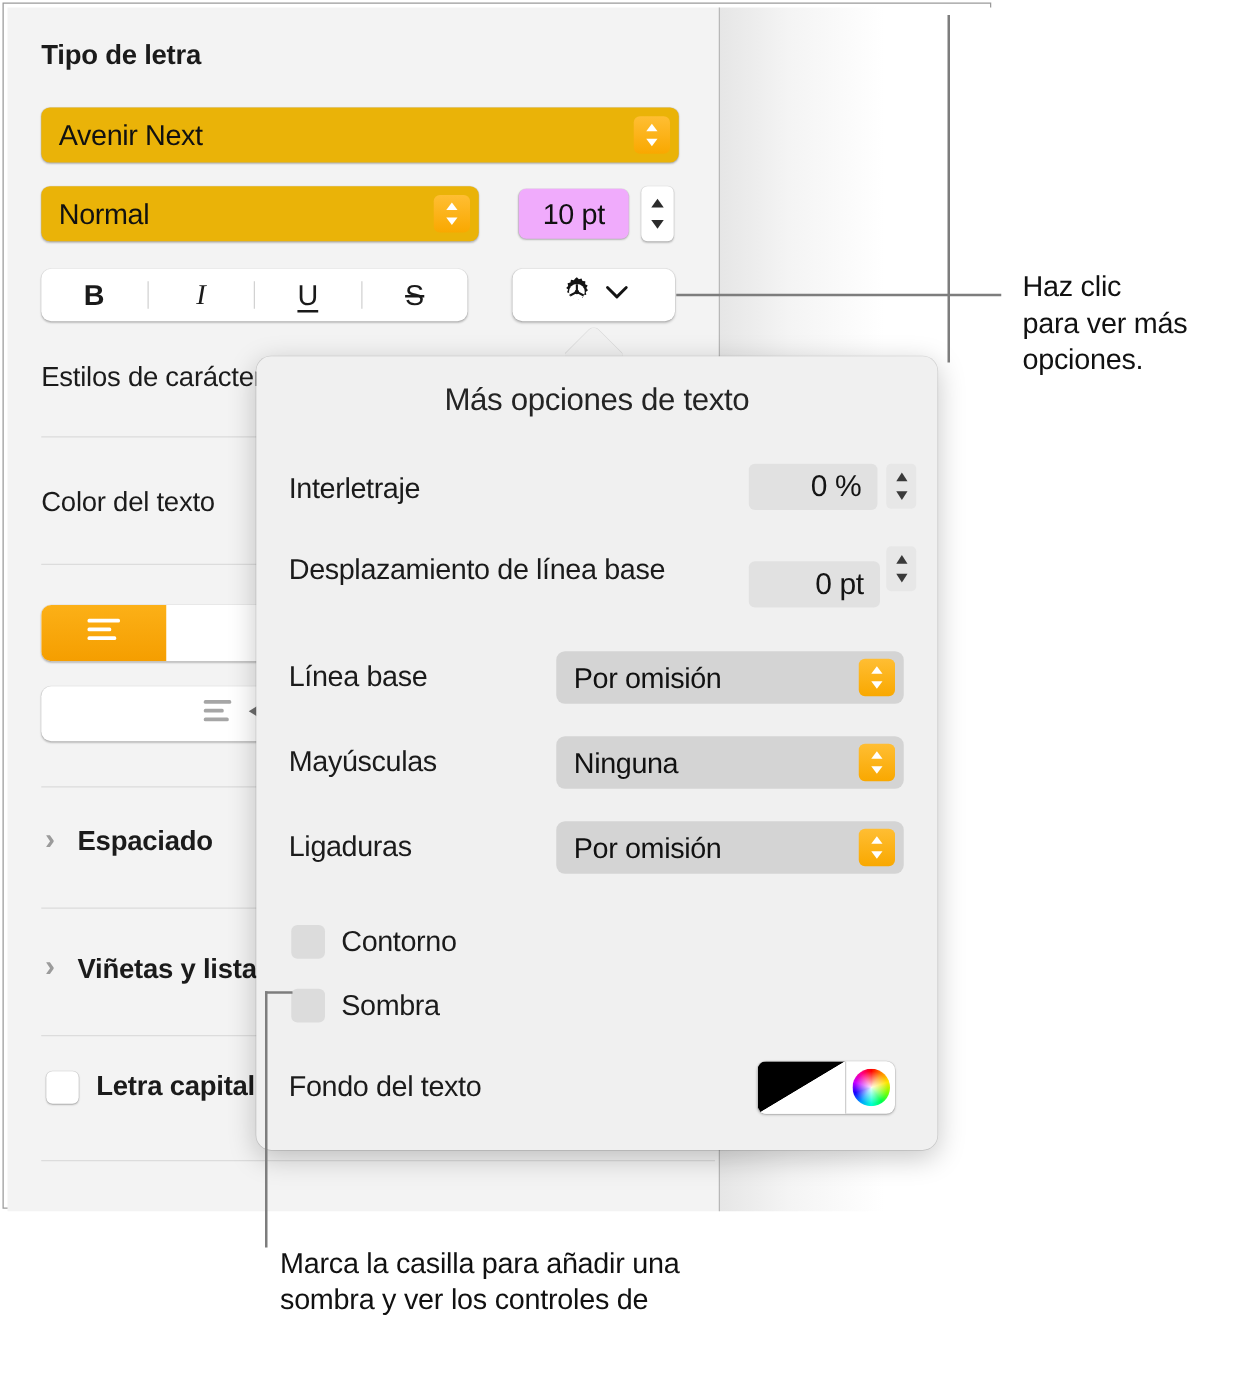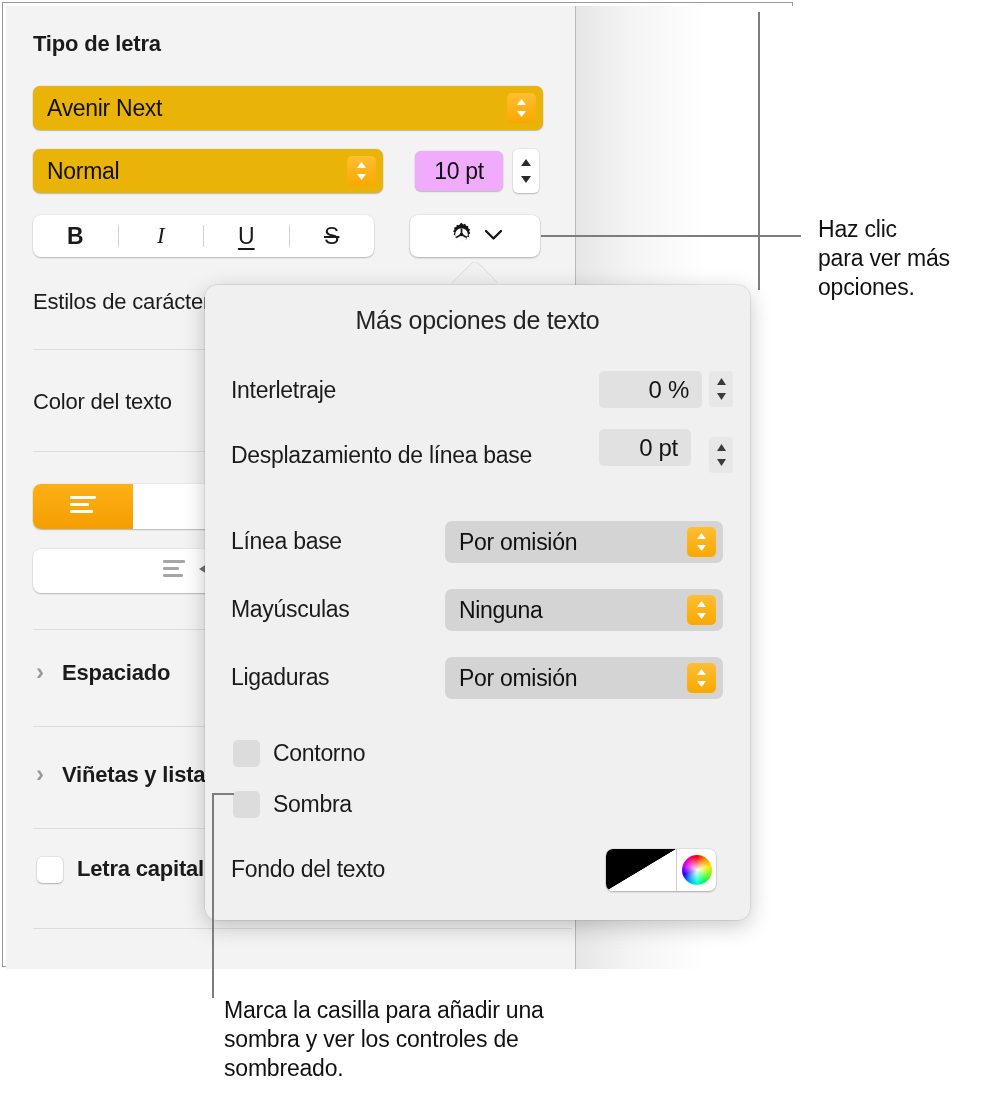--- a/index.html
+++ b/index.html
@@ -336,21 +336,21 @@
     <div class="pop-label" style="left:26px; top:92px;">Interletraje</div>
     <div class="gfield" style="left:394px; top:86px; width:103px; height:37px;">0 %</div>
     <div class="gstepper" style="left:504px; top:86px;">
       <svg width="15" height="30" viewBox="0 0 15 30" aria-hidden="true">
         <path d="M7.5 4 L12 11 L3 11 Z" fill="#3a3a3a"></path>
         <path d="M7.5 26 L3 19 L12 19 Z" fill="#3a3a3a"></path>
       </svg>
     </div>
 
     <div class="pop-label" style="left:26px; top:157px;">Desplazamiento de línea base</div>
-    <div class="gfield" style="left:394px; top:144px; width:92px; height:37px;">0 pt</div>
+    <div class="gfield" style="left:394px; top:164px; width:105px; height:37px;">0 pt</div>
     <div class="gstepper" style="left:504px; top:152px;">
       <svg width="15" height="30" viewBox="0 0 15 30" aria-hidden="true">
         <path d="M7.5 4 L12 11 L3 11 Z" fill="#3a3a3a"></path>
         <path d="M7.5 26 L3 19 L12 19 Z" fill="#3a3a3a"></path>
       </svg>
     </div>
 
     <div class="pop-label" style="left:26px; top:243px;">Línea base</div>
     <div class="gpop" style="left:240px; top:236px; width:278px; height:42px;">
       <span class="val">Por omisión</span>
@@ -409,16 +409,15 @@
     <div>para ver más</div>
     <div>opciones.</div>
   </div>
 
   <div class="leader" style="left:212px; top:793px; width:22px; height:2px;"></div>
   <div class="leader" style="left:212px; top:793px; width:2px; height:205px;"></div>
 
   <div class="callout-text" style="left:224px; top:996px; width:460px;">
     <div>Marca la casilla para añadir una</div>
     <div>sombra y ver los controles de</div>
-    <div>sombreado.</div>
   </div>
 
 </div>
 
 </body></html>

